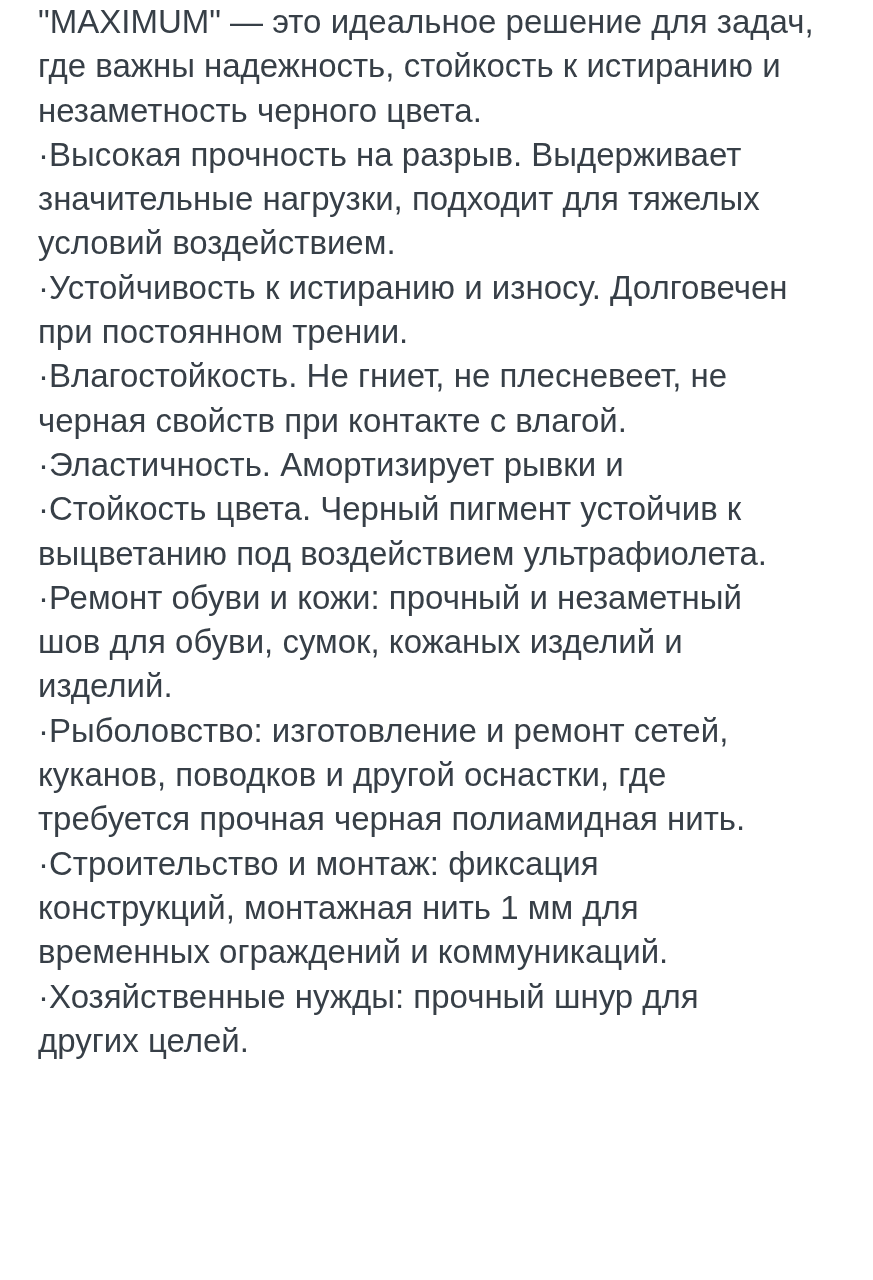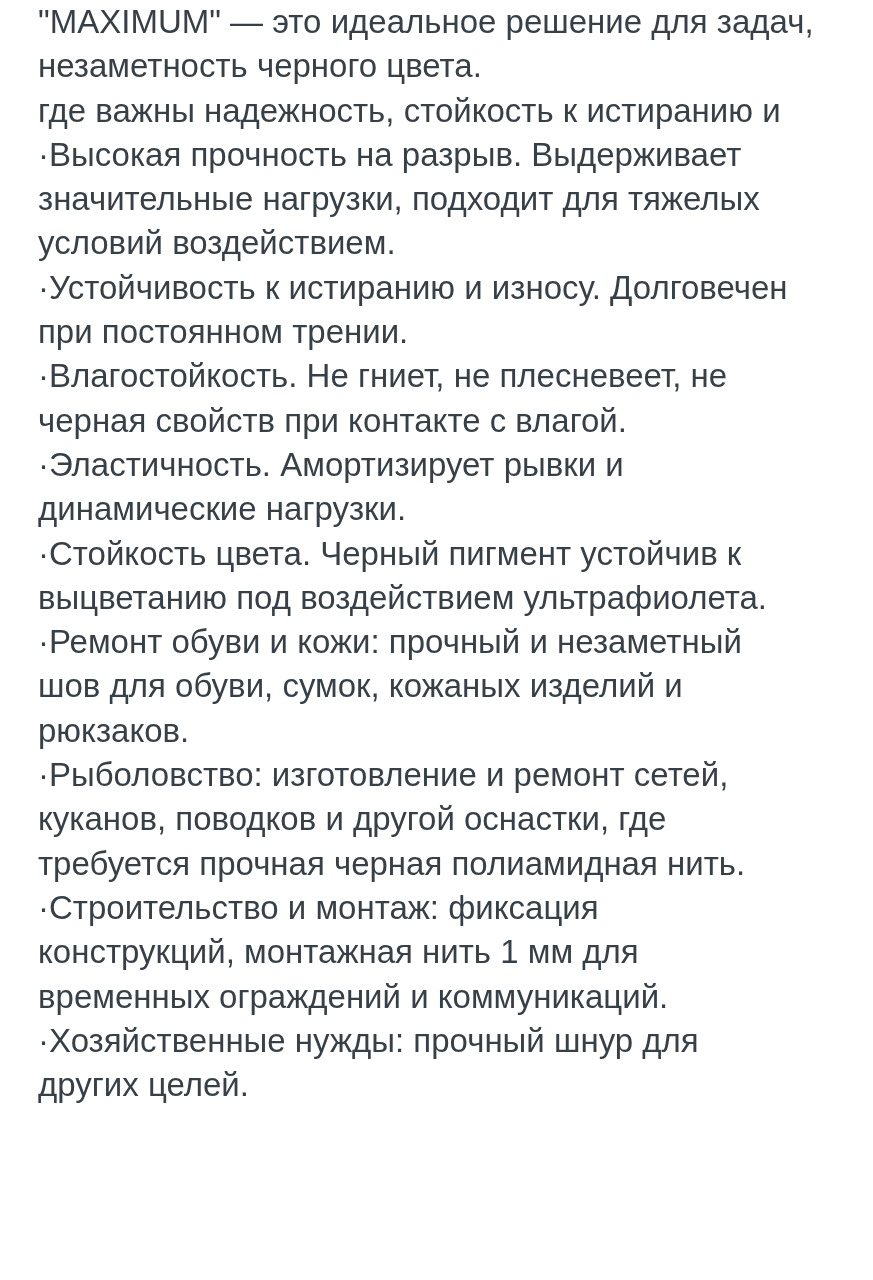--- a/index.html
+++ b/index.html
@@ -25,36 +25,35 @@
   .line {
     white-space: nowrap;
     height: 44.3px;
   }
 </style>
 </head>
 <body style="background: rgb(255, 255, 255);">
 
 <div class="description" style="color: rgb(55, 63, 71);">
     <div class="line">"MAXIMUM" — это идеальное решение для задач,</div>
+    <div class="line">где важны надежность, стойкость к истиранию и</div>
     <div class="line">незаметность черного цвета.</div>
-    <div class="line">где важны надежность, стойкость к истиранию и</div>
     <div class="line">·Высокая прочность на разрыв. Выдерживает</div>
     <div class="line">значительные нагрузки, подходит для тяжелых</div>
     <div class="line">условий воздействием.</div>
     <div class="line">·Устойчивость к истиранию и износу. Долговечен</div>
     <div class="line">при постоянном трении.</div>
     <div class="line">·Влагостойкость. Не гниет, не плесневеет, не</div>
     <div class="line">черная свойств при контакте с влагой.</div>
     <div class="line">·Эластичность. Амортизирует рывки и</div>
-    <div class="line">динамические нагрузки.</div>
     <div class="line">·Стойкость цвета. Черный пигмент устойчив к</div>
     <div class="line">выцветанию под воздействием ультрафиолета.</div>
     <div class="line">·Ремонт обуви и кожи: прочный и незаметный</div>
     <div class="line">шов для обуви, сумок, кожаных изделий и</div>
-    <div class="line">рюкзаков.</div>
+    <div class="line">изделий.</div>
     <div class="line">·Рыболовство: изготовление и ремонт сетей,</div>
     <div class="line">куканов, поводков и другой оснастки, где</div>
     <div class="line">требуется прочная черная полиамидная нить.</div>
     <div class="line">·Строительство и монтаж: фиксация</div>
     <div class="line">конструкций, монтажная нить 1 мм для</div>
     <div class="line">временных ограждений и коммуникаций.</div>
     <div class="line">·Хозяйственные нужды: прочный шнур для</div>
     <div class="line">других целей.</div>
   </div>
 

